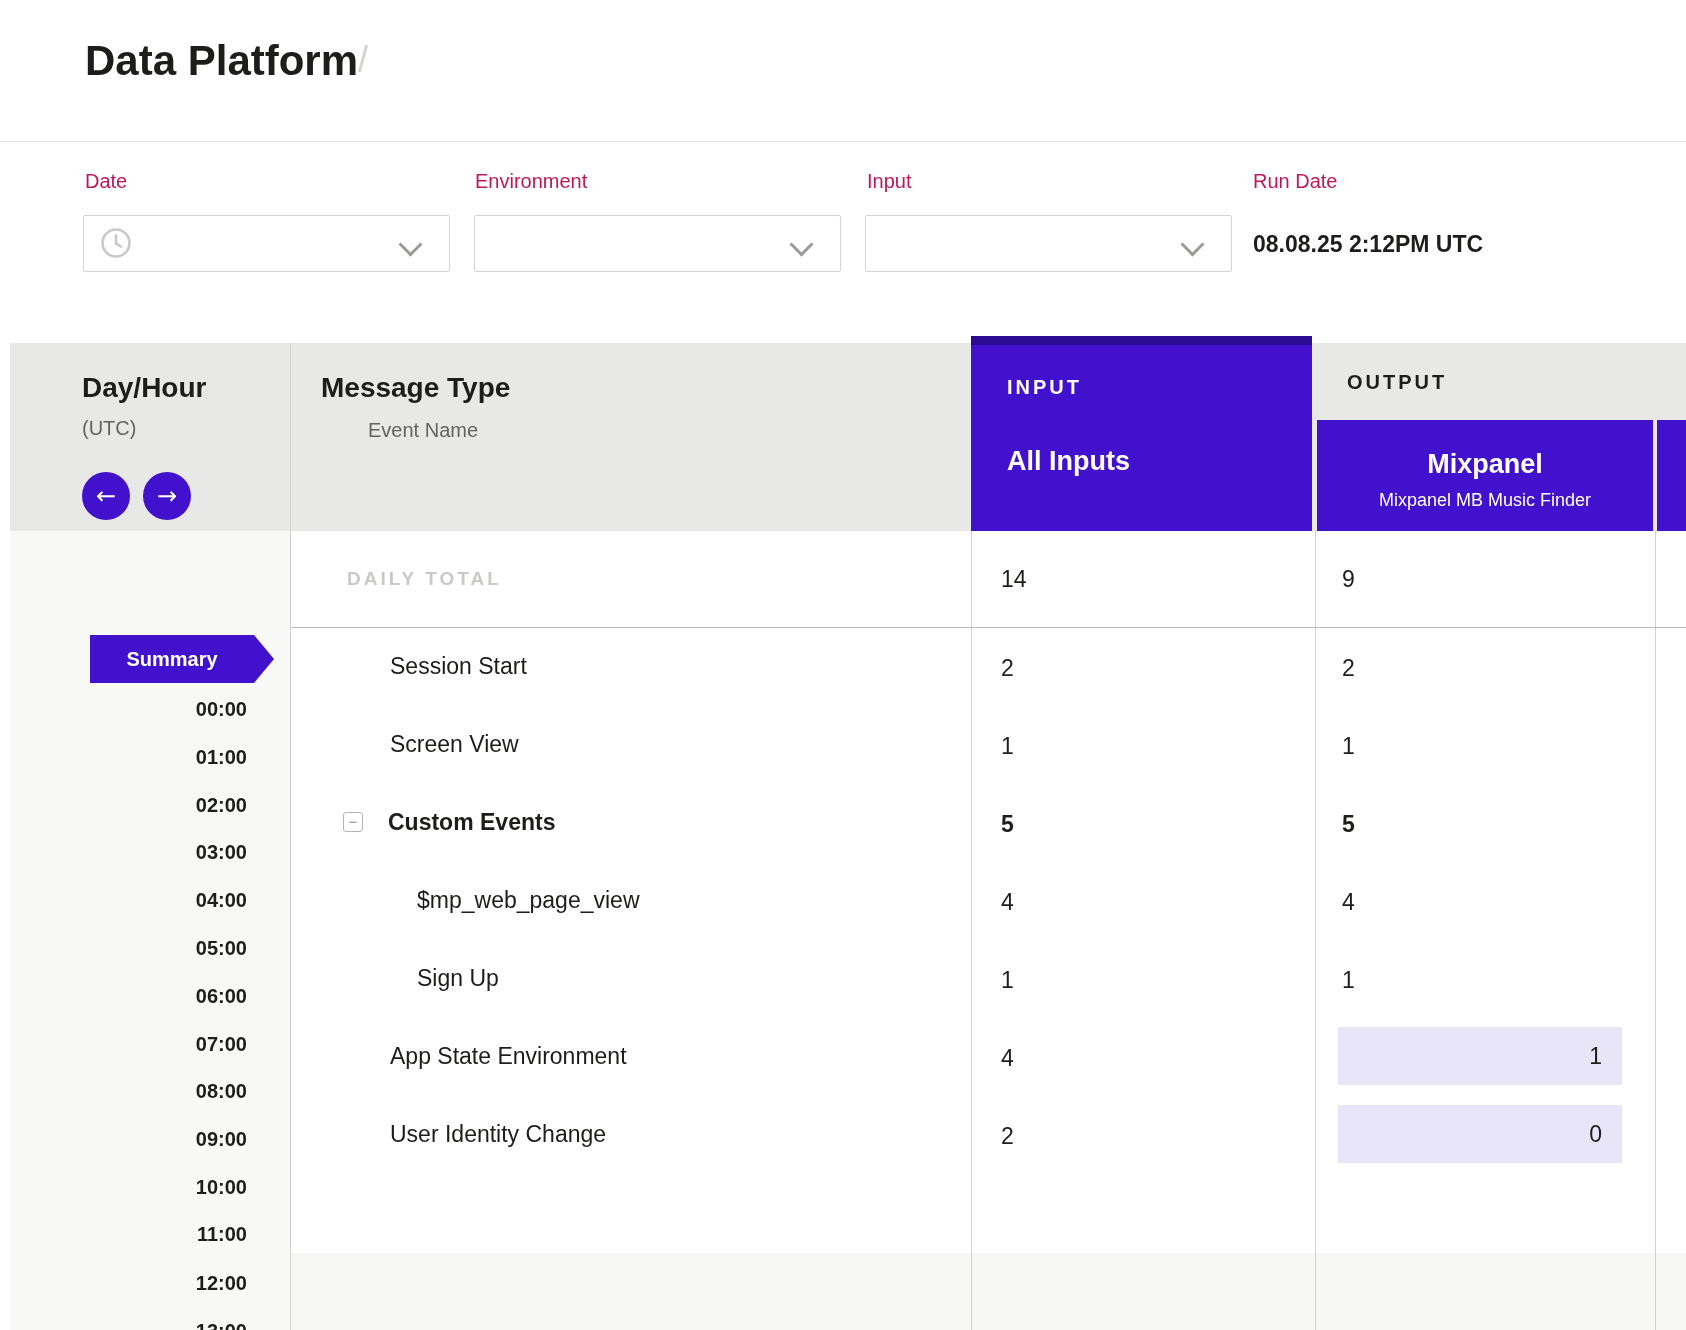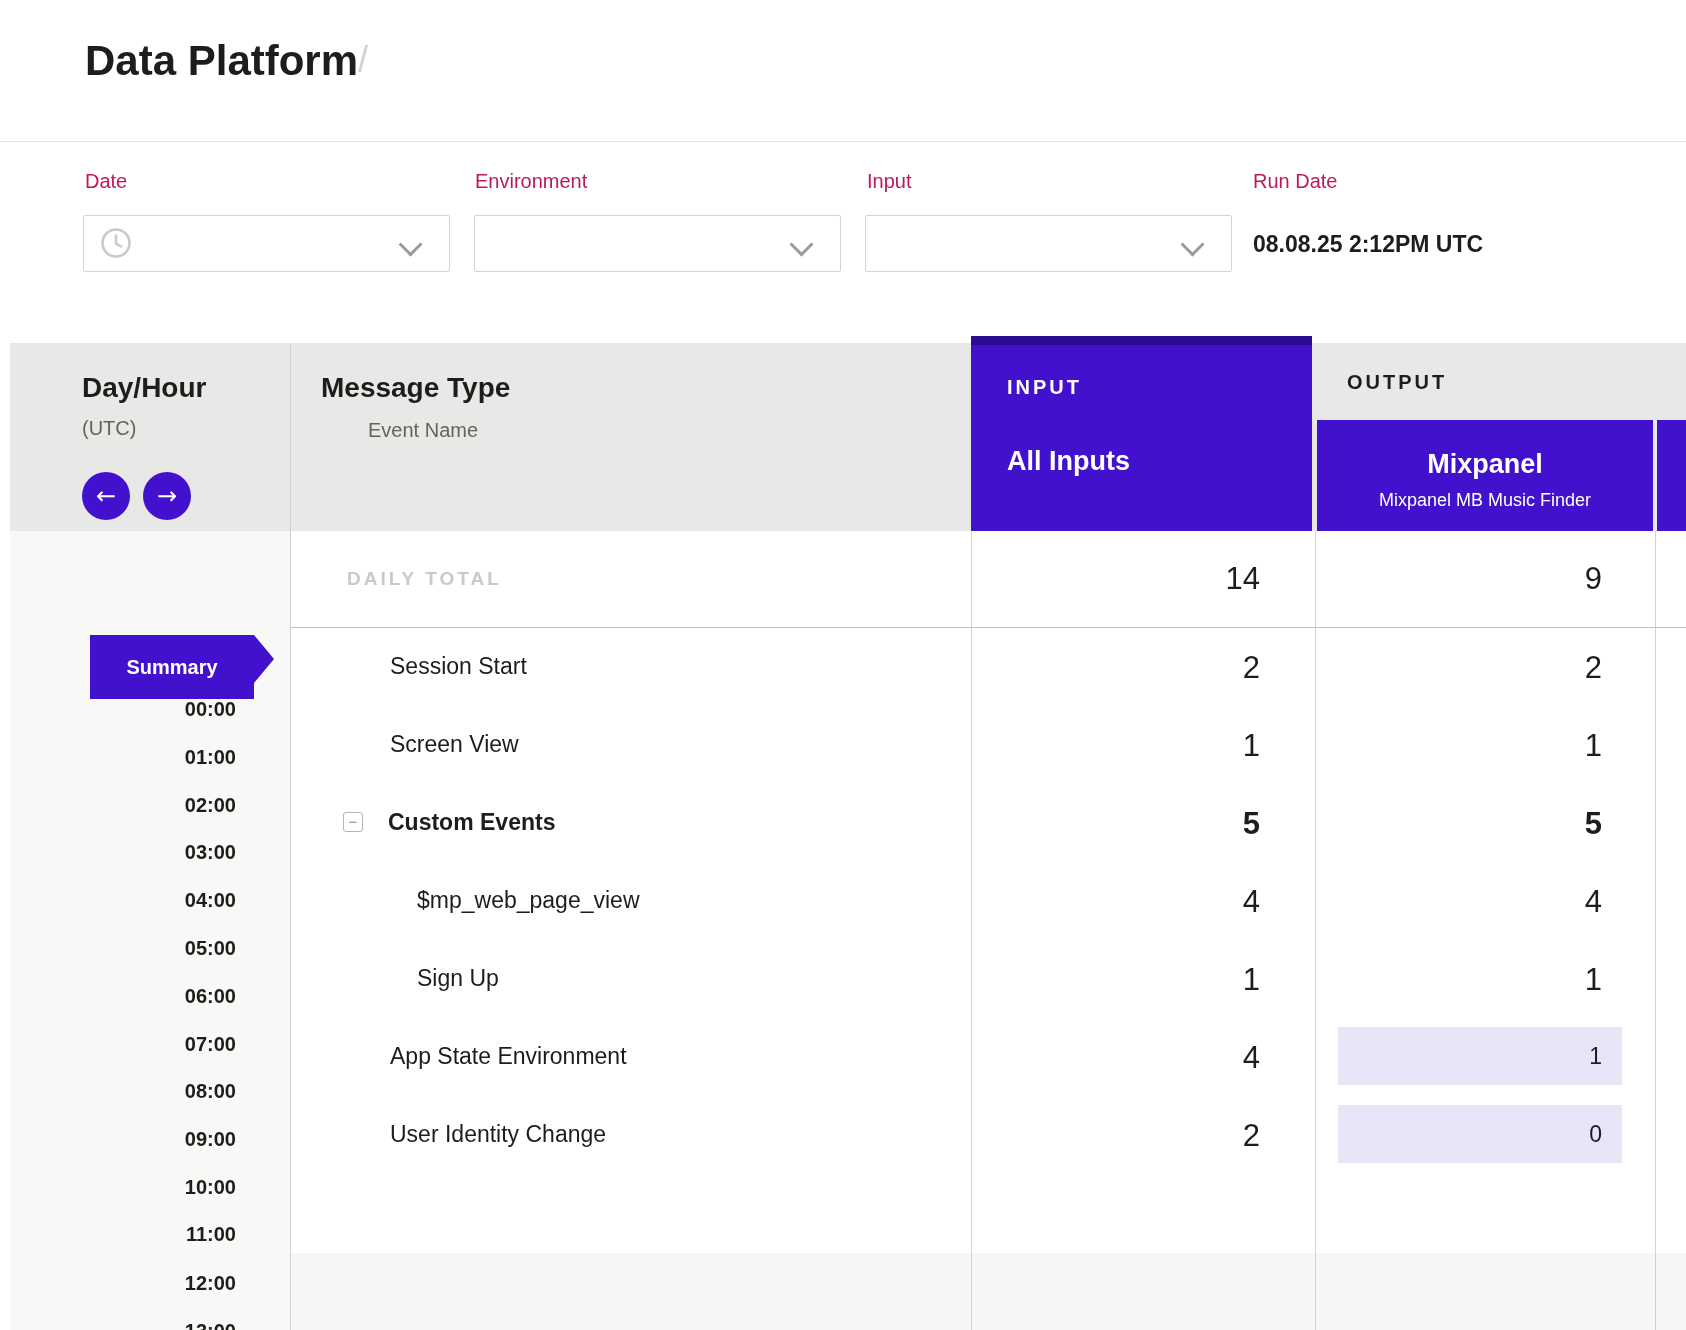--- a/index.html
+++ b/index.html
@@ -38,42 +38,42 @@
   .col-sub{color:#fff;font-size:18px;height:24px;line-height:24px;}
 
   
   .leftcol{left:10px;top:531px;width:280px;height:799px;background:#f8f8f6;}
   .botband{left:290px;top:1253px;width:1396px;height:77px;background:#f6f6f4;}
   .vline{width:1px;background:#d2d2d0;}
   .hline{height:1px;background:#bfbfbd;}
 
   .daily{left:0;top:531px;width:1686px;height:96px;}
   .daily-label{left:347px;top:36px;font-size:19px;font-weight:700;letter-spacing:3px;color:#c9c9c7;height:24px;line-height:24px;}
-  .val{font-size:31px;height:30px;line-height:30px;text-align:right;}
+  .val{font-size:23px;height:30px;line-height:30px;}
   .val-in{left:1001px;width:259px;}
   .val-out{left:1342px;width:260px;}
 
   .row{left:0;width:1686px;height:78px;}
   .row .lbl{top:24px;font-size:23px;height:30px;line-height:30px;white-space:nowrap;}
   .row .val{top:26px;}
   .row.bold .lbl,.row.bold .val{font-weight:700;}
   .hlbox{left:1338px;top:10px;width:284px;height:58px;background:#e8e5f8;box-sizing:border-box;
          padding-right:20px;display:flex;align-items:center;justify-content:flex-end;}
   .hlbox span{font-size:23px;}
   .collapse-btn{left:343px;top:29px;width:20px;height:20px;border:1px solid #b5b5b3;border-radius:3px;
                 background:transparent;color:#8a8a88;font-size:15px;line-height:18px;text-align:center;
                 padding:0;cursor:pointer;box-sizing:border-box;}
 
   
-  .flag{left:90px;top:635px;width:164px;height:64px;background:#4111ce;display:flex;align-items:center;
+  .flag{left:90px;top:635px;width:164px;height:48px;background:#4111ce;display:flex;align-items:center;
         justify-content:center;cursor:pointer;}
   .flag span{color:#fff;font-size:20px;font-weight:700;}
   .flag-tip{left:254px;top:635px;width:0;height:0;border-top:24px solid transparent;
             border-bottom:24px solid transparent;border-left:20px solid #4111ce;}
-  .times{left:9px;top:0;width:227px;height:1062px;}
+  .times{left:20px;top:0;width:227px;height:1062px;}
   .time{position:absolute;width:227px;height:26px;line-height:26px;text-align:right;
         font-size:20px;font-weight:700;cursor:pointer;}
 
   
   .clock{left:98px;top:233px;width:34px;height:34px;}
 </style>
 </head>
 <body>
 
 <div class="app">

